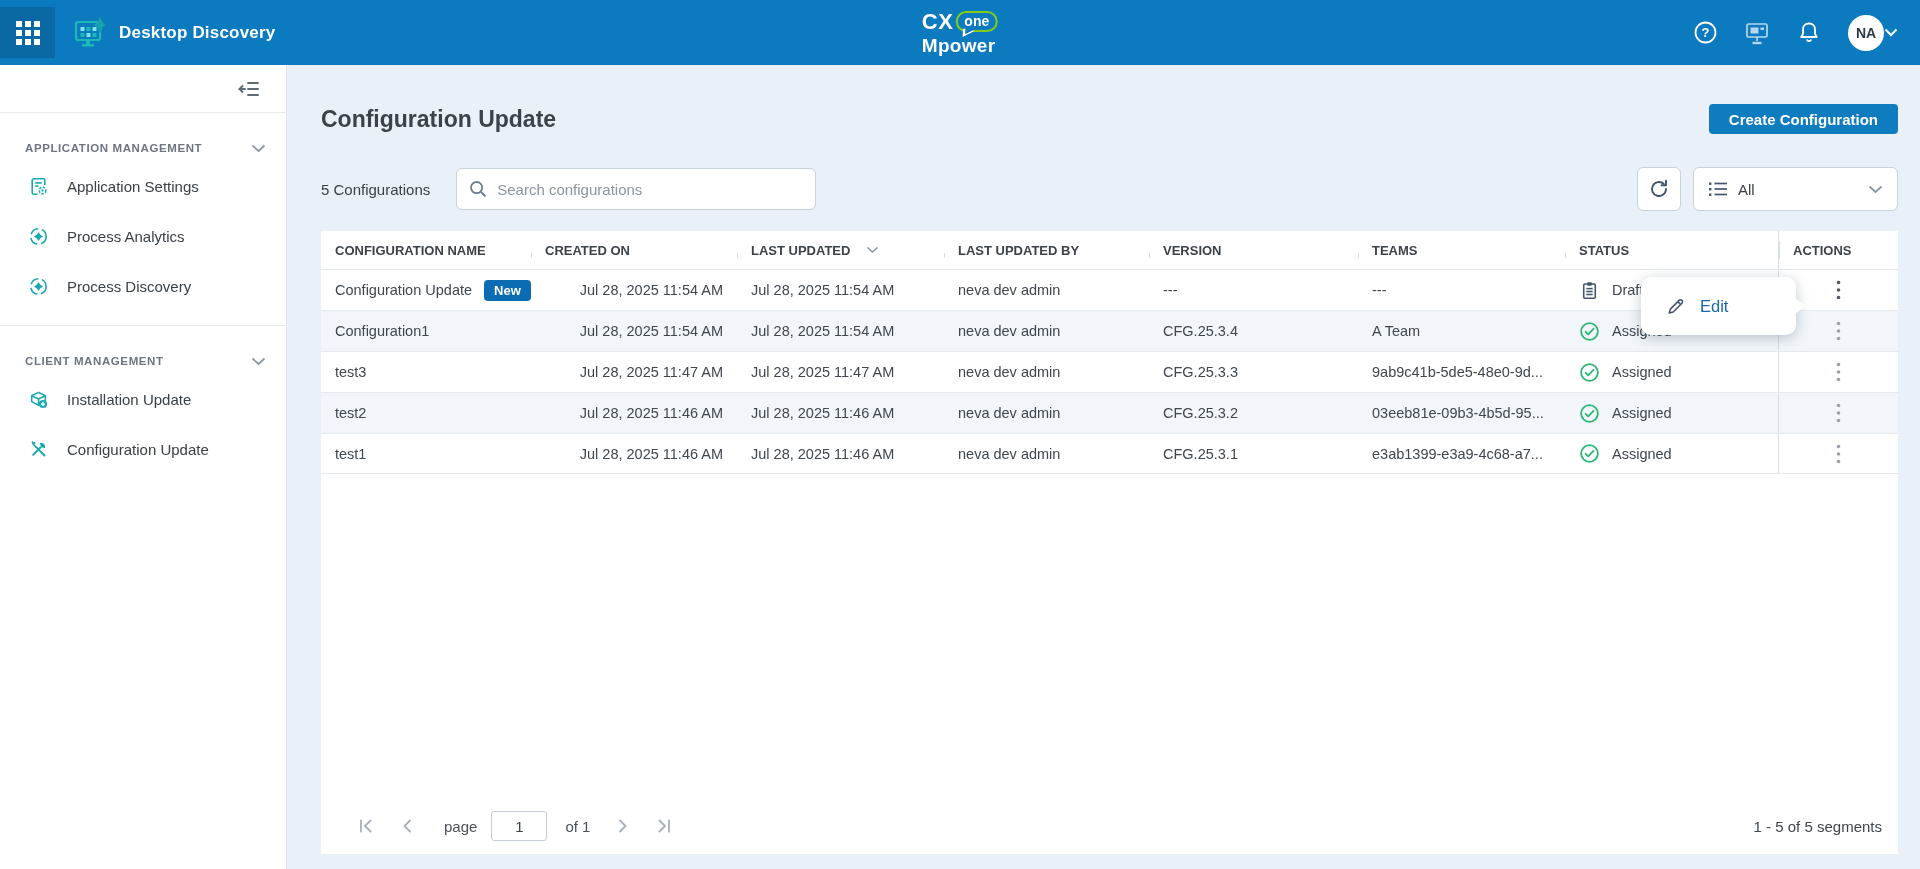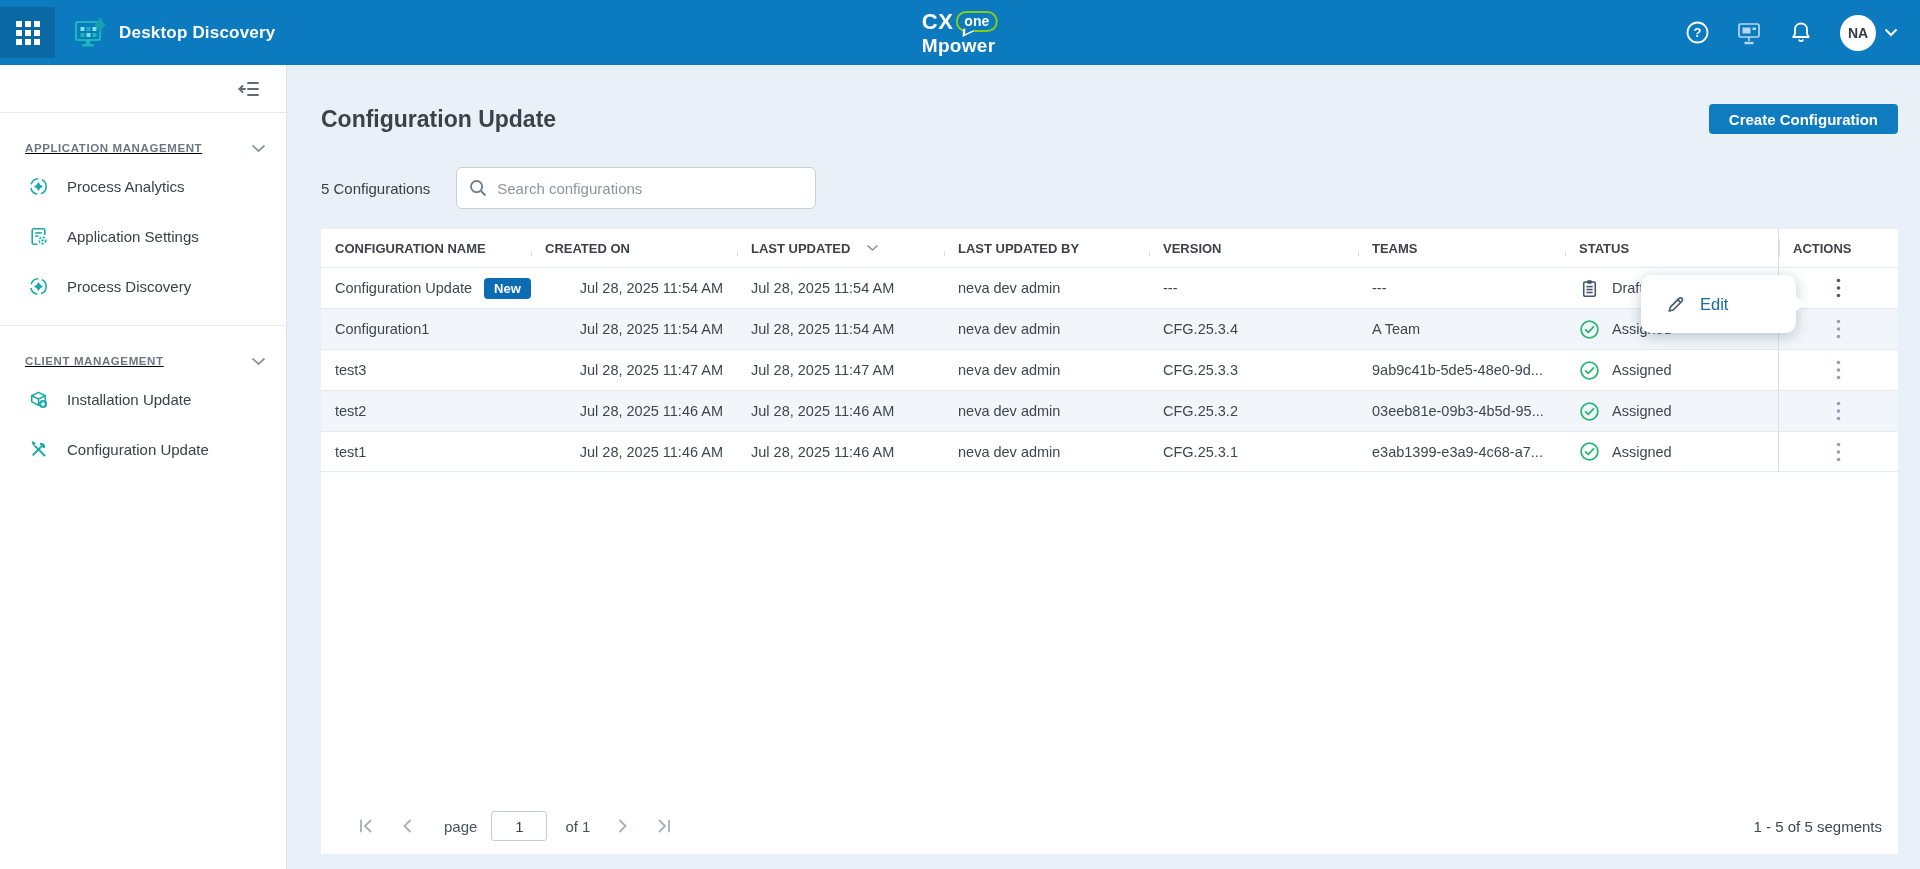--- a/index.html
+++ b/index.html
@@ -13,32 +13,32 @@
   .app-brand { display:flex; align-items:center; gap:12px; margin-left:18px; }
   .app-title { font-size:17px; font-weight:bold; letter-spacing:.2px; }
   .center-logo { position:absolute; left:50%; top:50%; transform:translate(-50%,-50%); text-align:left; line-height:1; }
   .logo-l1 { display:flex; align-items:center; gap:2px; }
   .logo-cx { font-size:22px; font-weight:bold; letter-spacing:.5px; }
   .logo-one { font-size:14px; font-weight:bold; border:2px solid #84cc16; border-radius:11px; padding:1px 7px 2px; position:relative; }
   .logo-one:after { content:""; position:absolute; left:6px; bottom:-5px; width:7px; height:7px; background:#0b7abf; border-right:2px solid #fff; border-bottom:2px solid #fff; transform:skewX(-35deg) rotate(55deg); }
   .logo-l2 { font-size:19px; font-weight:bold; margin-top:3px; letter-spacing:.3px; }
   .topbar-right { margin-left:auto; display:flex; align-items:center; gap:26px; padding-right:22px; }
   .tb-icon { width:26px; height:26px; display:flex; align-items:center; justify-content:center; cursor:pointer; }
-  .avatar-wrap { display:flex; align-items:center; gap:8px; cursor:pointer; }
+  .avatar-wrap { display:flex; align-items:center; cursor:pointer; }
   .avatar { width:36px; height:36px; border-radius:50%; background:#fff; color:#2e3a45; font-weight:bold; font-size:14px; display:flex; align-items:center; justify-content:center; }
 
   
   .shell { display:flex; height:818px; }
 
   
   .sidebar { width:287px; background:#fff; border-right:1px solid #dfe5ea; display:flex; flex-direction:column; }
   .collapse-row { height:48px; display:flex; align-items:center; justify-content:flex-end; padding-right:26px; border-bottom:1px solid #e7ebef; }
   .collapse-btn { cursor:pointer; display:flex; }
   .side-section { padding-top:22px; }
-  .section-head { display:flex; align-items:center; justify-content:space-between; padding:0 20px 0 25px; height:26px; cursor:pointer;text-decoration:underline; }
+  .section-head { display:flex; align-items:center; justify-content:space-between; padding:0 20px 0 25px; height:26px; cursor:pointer; }
   .section-label { font-size:11.5px; font-weight:bold; color:#6d7580; letter-spacing:.6px; }
   .side-item { display:flex; align-items:center; gap:18px; height:50px; padding-left:28px; font-size:15px; color:#3a4147; cursor:pointer; }
   .side-divider { border-bottom:1px solid #e7ebef; margin-top:14px; }
 
   
   .main { flex:1; background:#e9f0f8; padding:0 22px 0 34px; display:flex; flex-direction:column; }
   .page-header { margin-top:36px; display:flex; align-items:center; justify-content:space-between; height:36px; }
   .page-title { font-size:23px; font-weight:bold; color:#3c4248; }
   .create-btn { background:#0f7cc0; color:#fff; font-size:15px; font-weight:bold; border:none; border-radius:4px; height:30px; padding:0 20px; cursor:pointer; font-family:inherit; }
   .toolbar { margin-top:30px; display:flex; align-items:center; }
@@ -176,34 +176,34 @@
 
     <div class="side-section">
       <div class="section-head">
         <span class="section-label">APPLICATION MANAGEMENT</span>
         <svg width="15" height="9" viewBox="0 0 15 9" fill="none" stroke="#8b95a0" stroke-width="1.7">
             <polyline points="1.5,1.5 7.5,7 13.5,1.5"></polyline>
           </svg>
       </div>
       <div class="side-item">
         <svg width="21" height="21" viewBox="0 0 20 20" fill="none" stroke="#17a9ad" stroke-width="1.5">
-          <circle cx="10" cy="10" r="7.3" stroke-dasharray="9 3.5"></circle>
-          <polygon points="10,5.7 11.7,8.3 14.3,10 11.7,11.7 10,14.3 8.3,11.7 5.7,10 8.3,8.3" fill="#17a9ad" stroke="none"></polygon>
-        </svg>
-        <span>Process Analytics</span>
-      </div>
-      <div class="side-item">
-        <svg width="21" height="21" viewBox="0 0 20 20" fill="none" stroke="#17a9ad" stroke-width="1.5">
           <path d="M16 8.5 V4 a1.3 1.3 0 0 0 -1.3 -1.3 H5.3 A1.3 1.3 0 0 0 4 4 v12 a1.3 1.3 0 0 0 1.3 1.3 H9"></path>
           <line x1="6.8" y1="6.6" x2="13.2" y2="6.6"></line>
             <line x1="6.8" y1="9.6" x2="10" y2="9.6"></line>
           <circle cx="13.8" cy="13.8" r="3.1" stroke-dasharray="2.2 1.4"></circle>
             <circle cx="13.8" cy="13.8" r="1.1" fill="#17a9ad" stroke="none"></circle>
         </svg>
         <span>Application Settings</span>
+      </div>
+      <div class="side-item">
+        <svg width="21" height="21" viewBox="0 0 20 20" fill="none" stroke="#17a9ad" stroke-width="1.5">
+          <circle cx="10" cy="10" r="7.3" stroke-dasharray="9 3.5"></circle>
+          <polygon points="10,5.7 11.7,8.3 14.3,10 11.7,11.7 10,14.3 8.3,11.7 5.7,10 8.3,8.3" fill="#17a9ad" stroke="none"></polygon>
+        </svg>
+        <span>Process Analytics</span>
       </div>
       <div class="side-item">
         <svg width="21" height="21" viewBox="0 0 20 20" fill="none" stroke="#17a9ad" stroke-width="1.5">
           <circle cx="10" cy="10" r="7.3" stroke-dasharray="9 3.5"></circle>
           <polygon points="10,5.7 11.7,8.3 14.3,10 11.7,11.7 10,14.3 8.3,11.7 5.7,10 8.3,8.3" fill="#17a9ad" stroke="none"></polygon>
         </svg>
         <span>Process Discovery</span>
       </div>
       <div class="side-divider"></div>
     </div>
@@ -247,20 +247,42 @@
     <div class="toolbar">
       <span class="count-label">5 Configurations</span>
       <div class="search-box">
         <span class="search-icon">
           <svg width="20" height="20" viewBox="0 0 20 20" fill="none" stroke="#707c88" stroke-width="1.8">
               <circle cx="8.6" cy="8.6" r="5.6"></circle>
               <line x1="13" y1="13" x2="17.5" y2="17.5"></line>
             </svg>
         </span>
         <input type="text" placeholder="Search configurations" style="">
+      </div>
+      <div class="toolbar-right">
+        <div class="refresh-btn">
+          <svg width="22" height="22" viewBox="0 0 22 22" fill="none" stroke="#44546a" stroke-width="1.9" stroke-linecap="round">
+            <path d="M18 11 a7 7 0 1 1 -2.2 -5.1"></path>
+              <polyline points="18,2.8 18,7.3 13.5,7.3" stroke-linejoin="round"></polyline>
+          </svg>
+        </div>
+        <div class="filter-select">
+          <svg width="20" height="18" viewBox="0 0 20 18" stroke="#44546a" stroke-width="1.7">
+            <line x1="6.5" y1="3.5" x2="19" y2="3.5"></line>
+              <line x1="6.5" y1="9" x2="19" y2="9"></line>
+              <line x1="6.5" y1="14.5" x2="19" y2="14.5"></line>
+            <rect x="1" y="2.5" width="2.4" height="2.4" fill="#44546a" stroke="none"></rect>
+              <rect x="1" y="8" width="2.4" height="2.4" fill="#44546a" stroke="none"></rect>
+              <rect x="1" y="13.5" width="2.4" height="2.4" fill="#44546a" stroke="none"></rect>
+          </svg>
+          <span class="filter-value">All</span>
+          <svg class="filter-chevron" width="15" height="9" viewBox="0 0 15 9" fill="none" stroke="#8b95a0" stroke-width="1.7">
+              <polyline points="1.5,1.5 7.5,7 13.5,1.5"></polyline>
+            </svg>
+        </div>
       </div>
     </div>
 
     <div class="card">
 
       <div class="t-row t-head">
         <div class="cell c-name">CONFIGURATION NAME</div>
         <div class="cell c-created">CREATED ON</div>
         <div class="cell c-updated">
           <span>LAST UPDATED</span>

